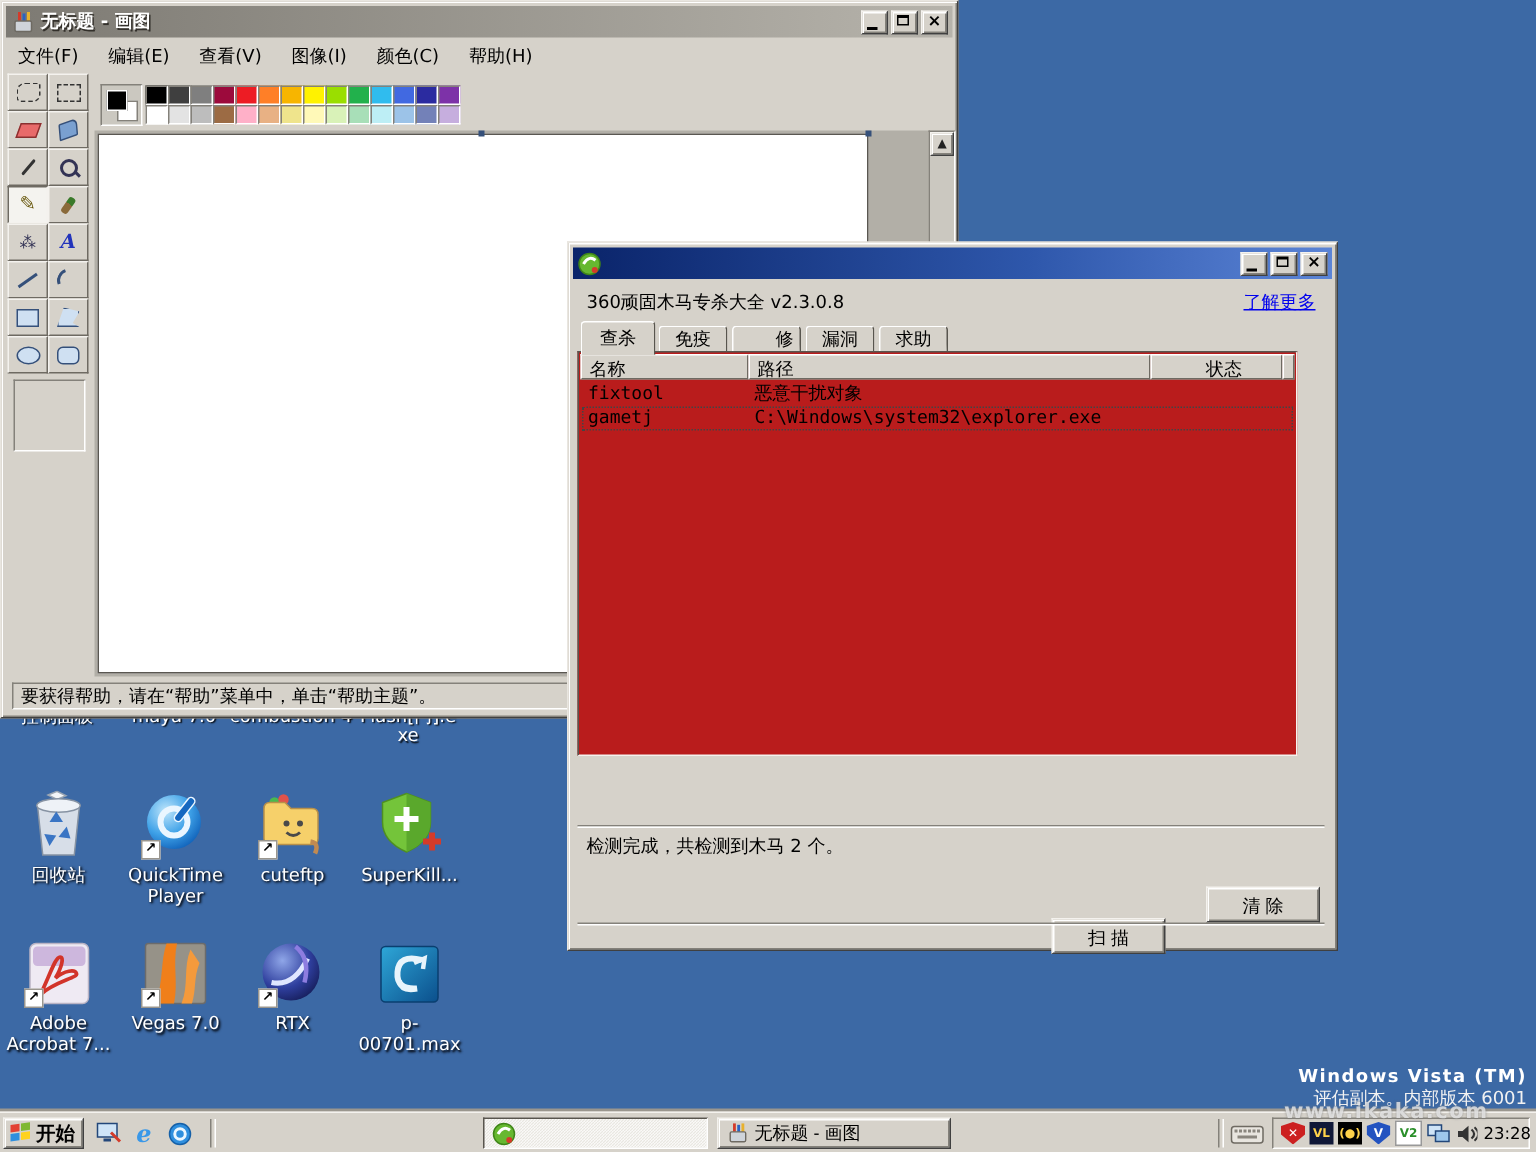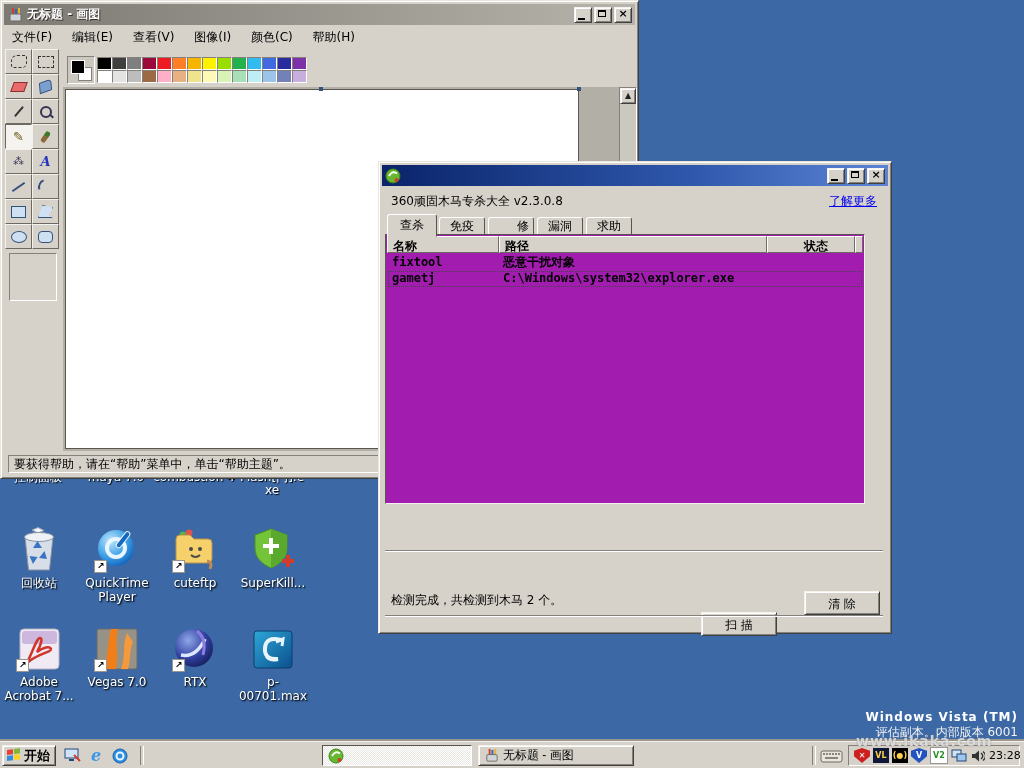--- a/index.html
+++ b/index.html
@@ -67,22 +67,22 @@
   
   #dlg360{left:378px;top:161px;width:512px;height:471px;z-index:20;}
   .dlg-head{position:absolute;left:12px;top:31px;font-size:12px;}
   .dlg-link{position:absolute;right:14px;top:31px;font-size:12px;color:#0000ee;
     text-decoration:underline;cursor:pointer;}
   .tabrow{position:absolute;left:8px;top:55px;height:20px;}
   .tab{position:absolute;top:0;width:46px;height:19px;box-sizing:border-box;
     background:#d6d2ca;border:1px solid;border-color:#fff #58554e #d6d2ca #fff;
     border-radius:3px 3px 0 0;text-align:center;line-height:17px;font-size:12px;}
   .tab.active{top:-3px;height:23px;width:50px;z-index:3;font-weight:normal;line-height:20px;}
-  .listbox{position:absolute;left:6px;top:72px;width:480px;height:270px;background:#a21caf;
-    box-sizing:border-box;font-weight:bold;}
+  .listbox{position:absolute;left:6px;top:72px;width:480px;height:270px;background:#b91c1c;
+    box-sizing:border-box;}
   .hrow{position:absolute;left:1px;top:1px;height:17px;display:flex;}
   .hcell{box-sizing:border-box;background:#d6d2ca;border:1px solid;
     border-color:#fff #6e6a62 #6e6a62 #fff;padding:1px 5px;font-size:12px;
     white-space:nowrap;overflow:hidden;}
   .lrow{position:absolute;left:2px;width:474px;height:16px;font-size:12px;line-height:15px;}
   .lrow span{position:absolute;top:0;white-space:nowrap;}
   .c-name{left:4px;} .c-path{left:115px;} .c-status{left:382px;}
   .lrow.focus{outline:1px dotted #444;outline-offset:-1px;}
   .dlg-btn{position:absolute;width:76px;height:24px;line-height:22px;}
 
@@ -465,21 +465,21 @@
         <span class="c-status"></span>
       </div>
       <div class="lrow mono focus" style="top:36px;">
         <span class="c-name">gametj</span>
         <span class="c-path">C:\Windows\system32\explorer.exe</span>
         <span class="c-status"></span>
       </div>
     </div>
 
     <div class="groove" style="position:absolute;left:6px;top:388px;width:498px;"></div>
-    <div style="position:absolute;left:12px;top:394px;font-size:12px;margin-top:36px;">检测完成，共检测到木马 2 个。</div>
+    <div style="position:absolute;left:12px;top:394px;font-size:12px;">检测完成，共检测到木马 2 个。</div>
 
     <button class="btn dlg-btn" style="left:322px;top:429px;margin-top:21px;">扫 描</button>
     <button class="btn dlg-btn" style="left:425px;top:429px;">清 除</button>
     <div class="groove" style="position:absolute;left:6px;top:453px;width:498px;"></div>
   </div>
 
   <div id="taskbar">
     <button class="btn start">
       <span class="flag">
         <i style="left:0;top:0;background:#e34234;"></i>

